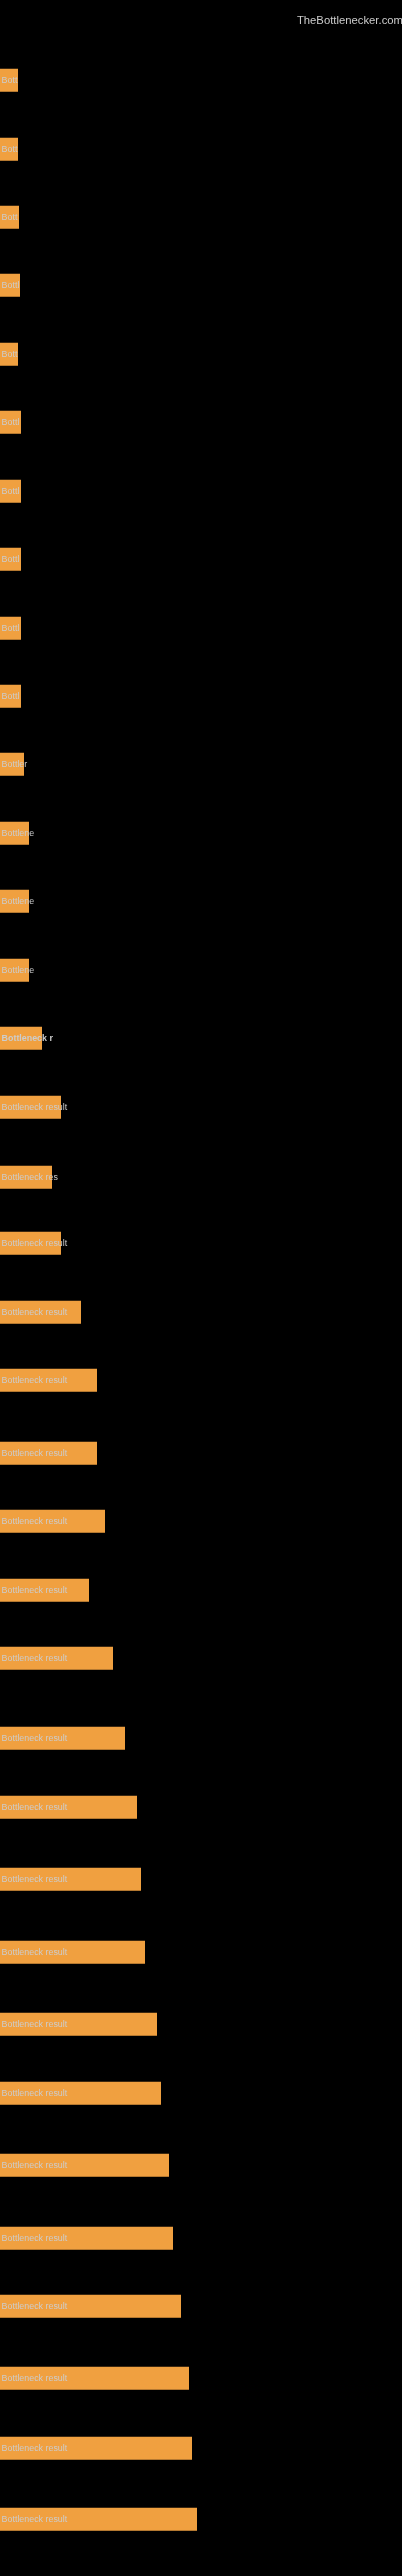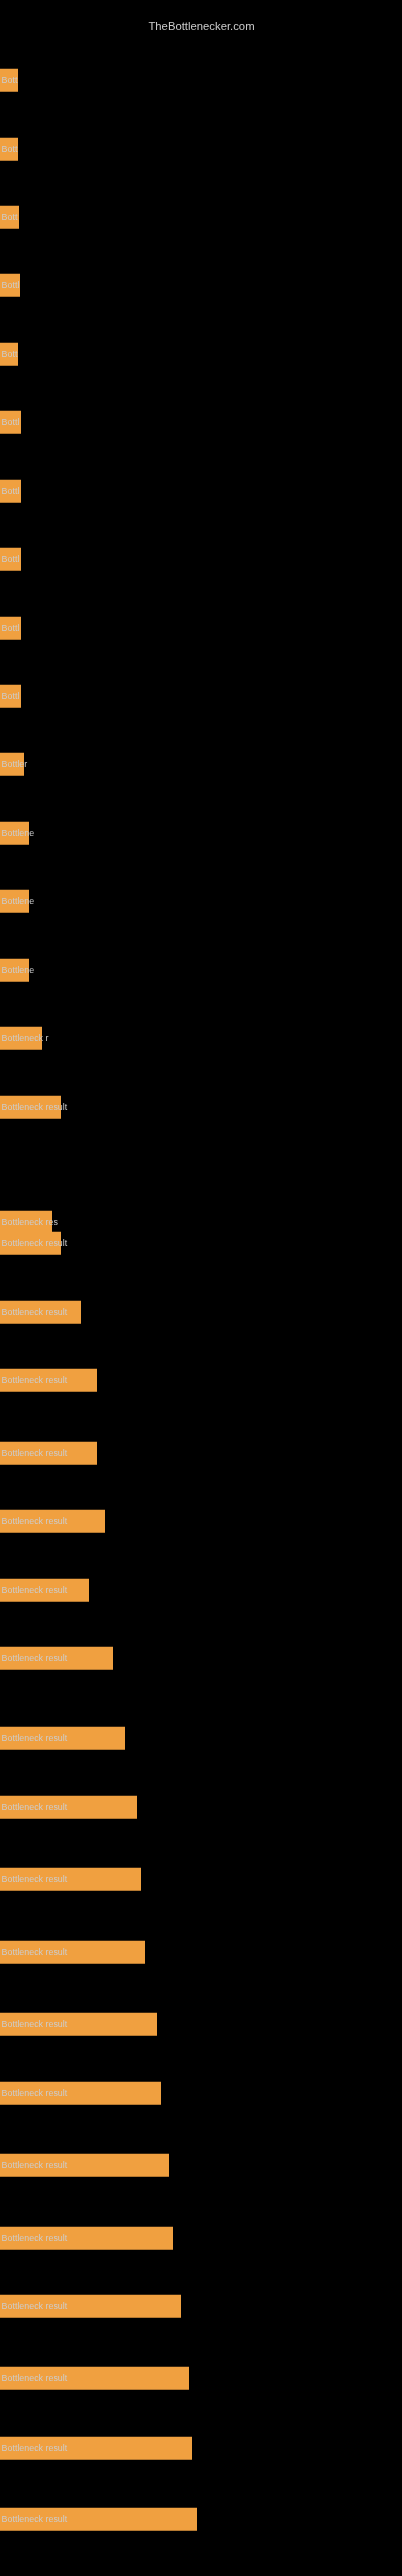--- a/index.html
+++ b/index.html
@@ -10,22 +10,22 @@
     body {
       background-color: #000000;
       font-family: Arial, sans-serif;
       width: 403px;
       min-height: 2576px;
       position: relative;
     }
     .site-title {
       color: #cccccc;
       font-size: 11.3px;
-      text-align: center;
-      padding: 20px 0;
+      text-align: right;
+      padding: 14px 0;
       position: absolute;
       top: 0;
       left: 0;
       right: 0;
     }
     .bars-container {
       position: absolute;
       top: 24px;
       left: 0;
       right: 0;
@@ -111,29 +111,29 @@
       <span class="bar-label">Bottlene</span>
     </div>
     <div class="bar-row" style="position: absolute; left: 0px; right: 0px; top: 845px; height: 64px;">
       <div class="bar" style="width: 29px;"></div>
       <span class="bar-label">Bottlene</span>
     </div>
     <div class="bar-row" style="position: absolute; left: 0px; right: 0px; top: 914px; height: 64px;">
       <div class="bar" style="width: 29px;"></div>
       <span class="bar-label">Bottlene</span>
     </div>
-    <div class="bar-row" style="position: absolute; left: 0px; right: 2px; top: 982px; height: 64px;">
+    <div class="bar-row" style="position: absolute; left: 0px; right: 2px; top: 982px; height: 64px; font-weight: bold;">
       <div class="bar" style="width: 42px;"></div>
       <span class="bar-label">Bottleneck r</span>
     </div>
     <div class="bar-row" style="position: absolute; left: 0px; right: 0px; top: 1051px; height: 64px;">
       <div class="bar" style="width: 61px;"></div>
       <span class="bar-label">Bottleneck result</span>
     </div>
-    <div class="bar-row" style="position: absolute; left: 0px; right: 0px; top: 1166px; height: 64px; padding-left: 12px;">
+    <div class="bar-row" style="position: absolute; left: 0px; right: 0px; top: 1121px; height: 64px; padding-left: 12px;">
       <div class="bar" style="width: 52px;"></div>
       <span class="bar-label">Bottleneck res</span>
     </div>
     <div class="bar-row" style="position: absolute; left: 0px; right: 0px; top: 1187px; height: 64px;">
       <div class="bar" style="width: 61px;"></div>
       <span class="bar-label">Bottleneck result</span>
     </div>
     <div class="bar-row" style="position: absolute; left: 0px; right: 0px; top: 1256px; height: 64px;">
       <div class="bar" style="width: 81px;"></div>
       <span class="bar-label">Bottleneck result</span>

